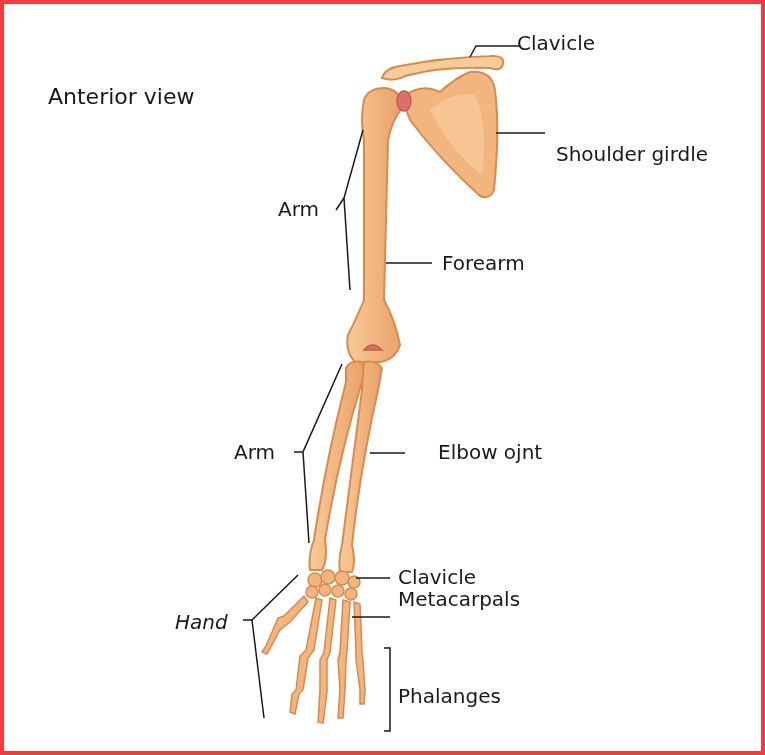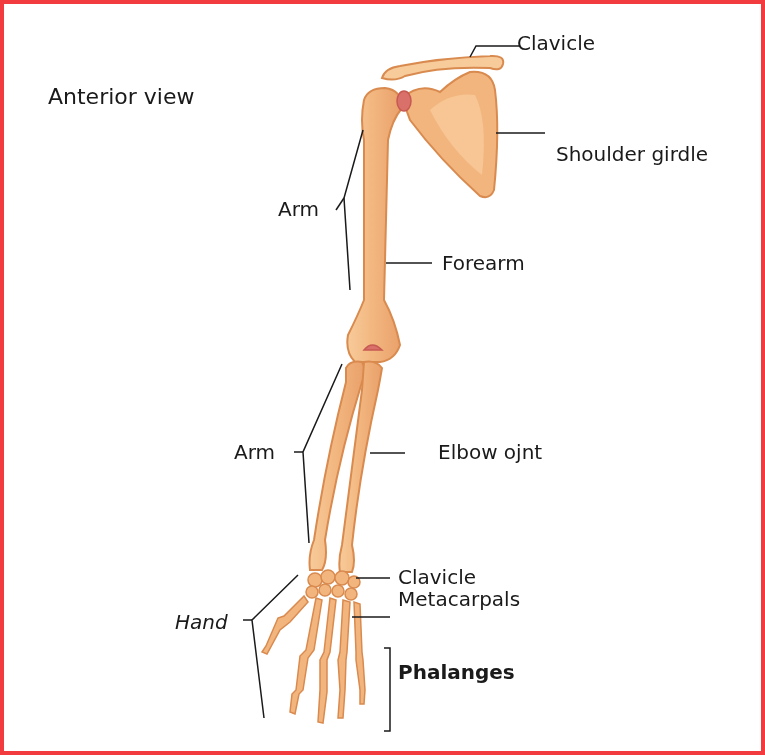--- a/index.html
+++ b/index.html
@@ -82,13 +82,13 @@
 <div class="lbl title" style="left:48px; top:86px;">Anterior view</div>
 <div class="lbl" style="left:517px; top:33px;">Clavicle</div>
 <div class="lbl" style="left:556px; top:123px;margin-top:21px;">Shoulder girdle</div>
 <div class="lbl" style="left:278px; top:199px;">Arm</div>
 <div class="lbl" style="left:442px; top:253px;">Forearm</div>
 <div class="lbl" style="left:234px; top:442px;">Arm</div>
 <div class="lbl" style="left:414px; top:442px;margin-left:24px;">Elbow ojnt</div>
 <div class="lbl" style="left:398px; top:567px;">Clavicle</div>
 <div class="lbl" style="left:175px; top:612px;font-style:italic;">Hand</div>
 <div class="lbl" style="left:398px; top:589px;">Metacarpals</div>
-<div class="lbl" style="left:398px; top:662px;font-weight:bold;">Phalanges</div>
+<div class="lbl" style="left:398px; top:686px;">Phalanges</div>
 
 </body></html>

